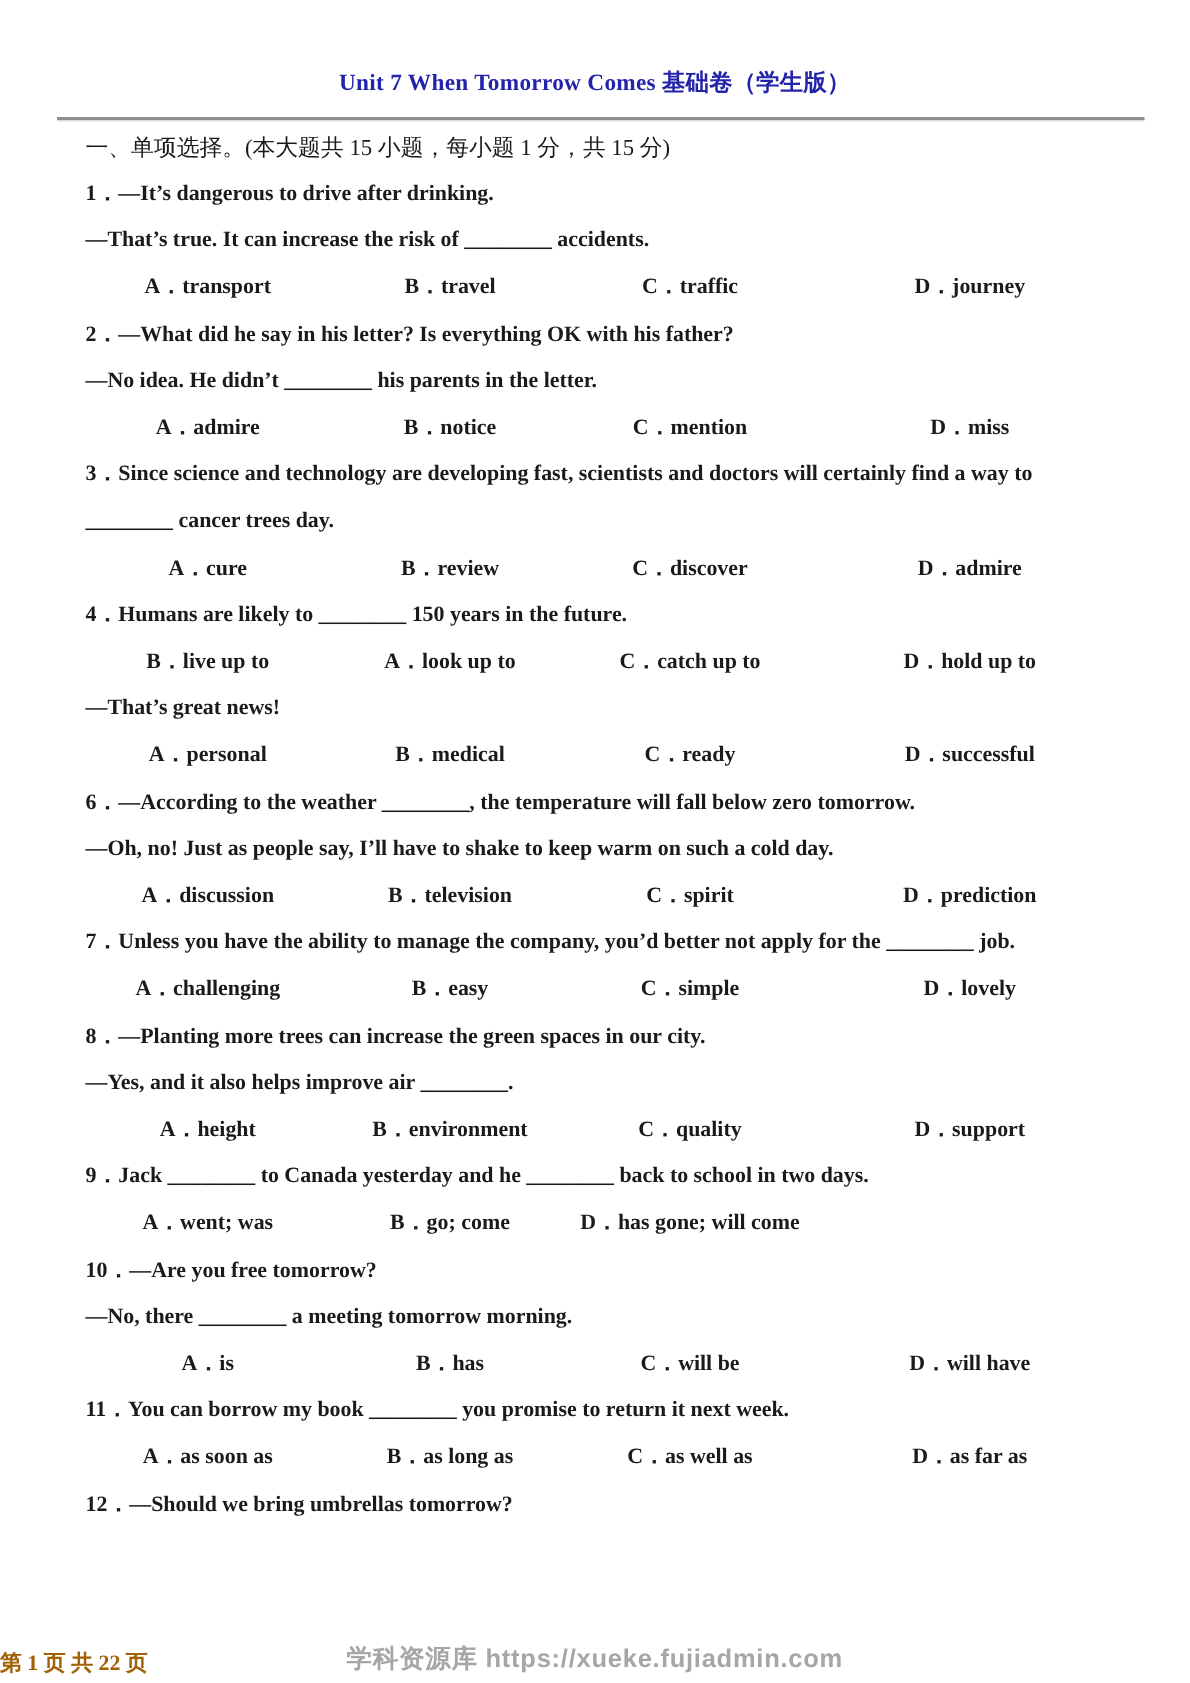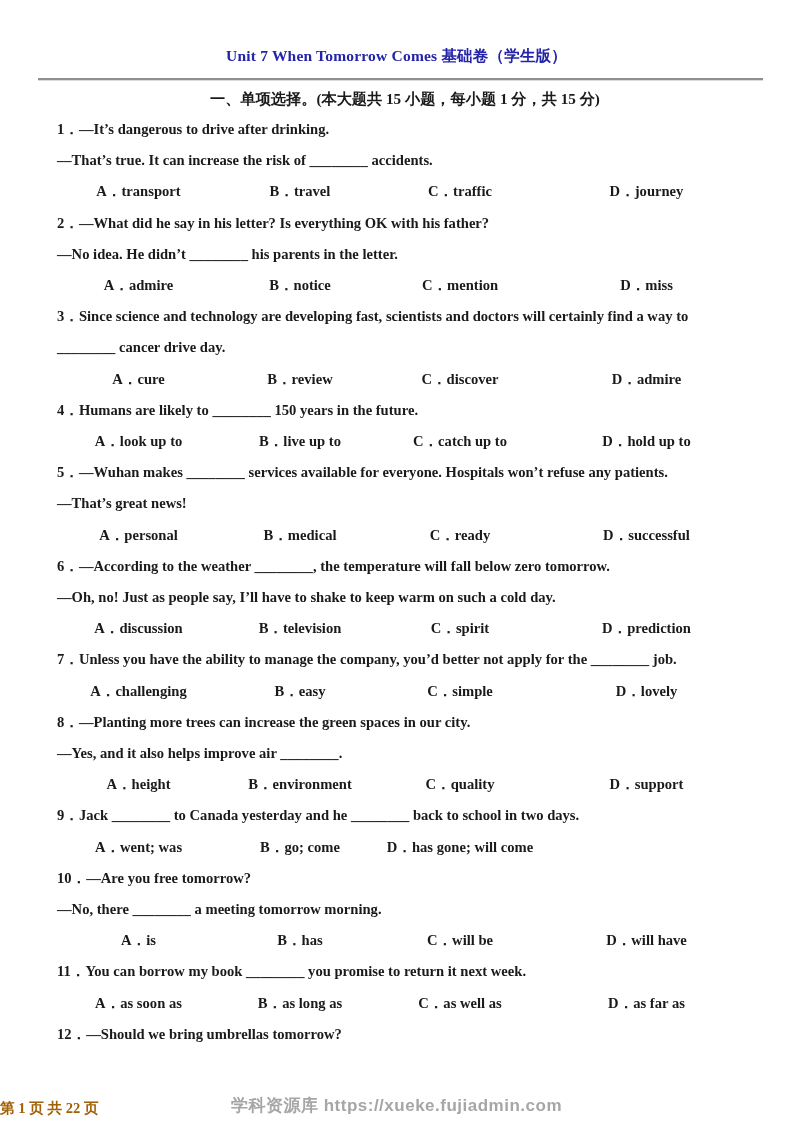--- a/index.html
+++ b/index.html
@@ -28,25 +28,24 @@
     box-shadow: 0 1px 0 #dcdcdc;
   }
   .subtitle {
     margin-top: 7px;
     text-align: center;
     font-size: 14.6px;
     line-height: 24px;
   }
   .section-heading {
     margin: 7px 40px 0 57px;
-    font-weight: bold;
+    font-weight: normal;
     font-size: 15.2px;
     line-height: 24px;
     white-space: nowrap;
-    text-align: center;
   }
   .questions {
     margin: 3px 40px 0 57px;
     font-size: 14.6px;
     font-weight: bold;
   }
   .qline {
     line-height: 31.2px;
     white-space: nowrap;
   }
@@ -107,39 +106,38 @@
         <div class="qline">—No idea. He didn’t ________ his parents in the letter.</div>
         <div class="options">
           <div class="opt">A．admire</div>
           <div class="opt">B．notice</div>
           <div class="opt">C．mention</div>
           <div class="opt">D．miss</div>
         </div>
       </div>
       <div>
         <div class="qline">3．Since science and technology are developing fast, scientists and doctors will certainly find a way to</div>
-        <div class="qline">________ cancer drive day.</div>
+        <div class="qline">________ cancer trees day.</div>
         <div class="options">
           <div class="opt">A．cure</div>
           <div class="opt">B．review</div>
           <div class="opt">C．discover</div>
           <div class="opt">D．admire</div>
         </div>
       </div>
       <div>
         <div class="qline">4．Humans are likely to ________ 150 years in the future.</div>
         <div class="options">
+          <div class="opt">B．live up to</div>
           <div class="opt">A．look up to</div>
-          <div class="opt">B．live up to</div>
           <div class="opt">C．catch up to</div>
           <div class="opt">D．hold up to</div>
         </div>
       </div>
       <div>
-        <div class="qline">5．—Wuhan makes ________ services available for everyone. Hospitals won’t refuse any patients.</div>
         <div class="qline">—That’s great news!</div>
         <div class="options">
           <div class="opt">A．personal</div>
           <div class="opt">B．medical</div>
           <div class="opt">C．ready</div>
           <div class="opt">D．successful</div>
         </div>
       </div>
       <div>
         <div class="qline">6．—According to the weather ________, the temperature will fall below zero tomorrow.</div>

